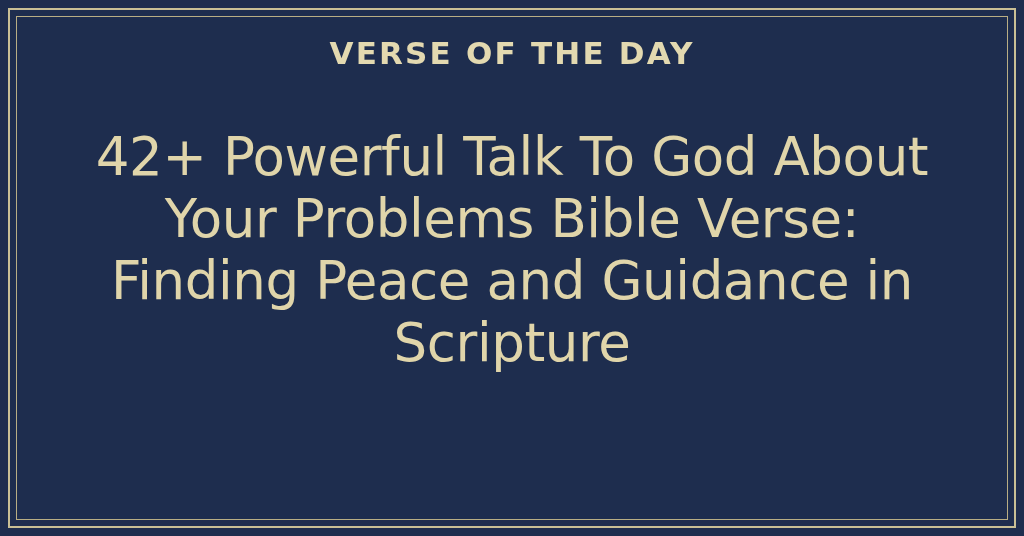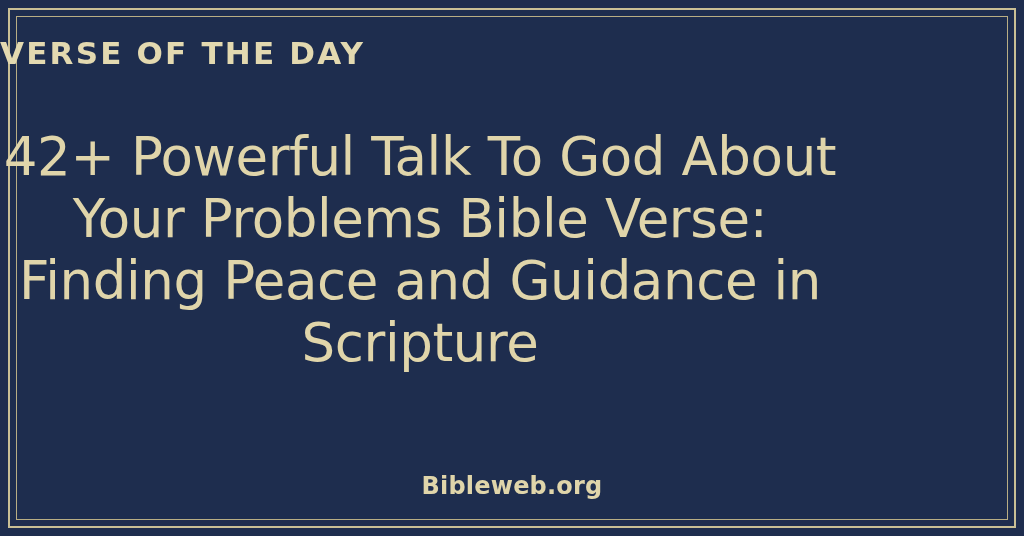--- a/index.html
+++ b/index.html
@@ -40,21 +40,21 @@
     box-sizing: border-box;
   }
   .content {
     position: absolute;
     left: 0;
     top: 0;
     width: 100%;
     height: 100%;
     display: flex;
     flex-direction: column;
-    align-items: flex-start;
+    align-items: center;
     justify-content: flex-start;
     box-sizing: border-box;
   }
   .eyebrow {
     margin-top: 36px;
     color: #e3d9b0;
     font-size: 31px;
     letter-spacing: 2.2px;
     font-weight: bold;
     text-align: center;
@@ -85,14 +85,13 @@
 </head>
 <body>
 
 <div class="card">
   <div class="frame-outer"></div>
   <div class="frame-inner"></div>
   <div class="content">
     <div class="eyebrow">VERSE OF THE DAY</div>
     <div class="headline">42+ Powerful Talk To God About Your Problems Bible Verse: Finding Peace and Guidance in Scripture</div>
   </div>
-  <div class="footer">Bibleweb.org</div>
 </div>
 
 </body></html>

